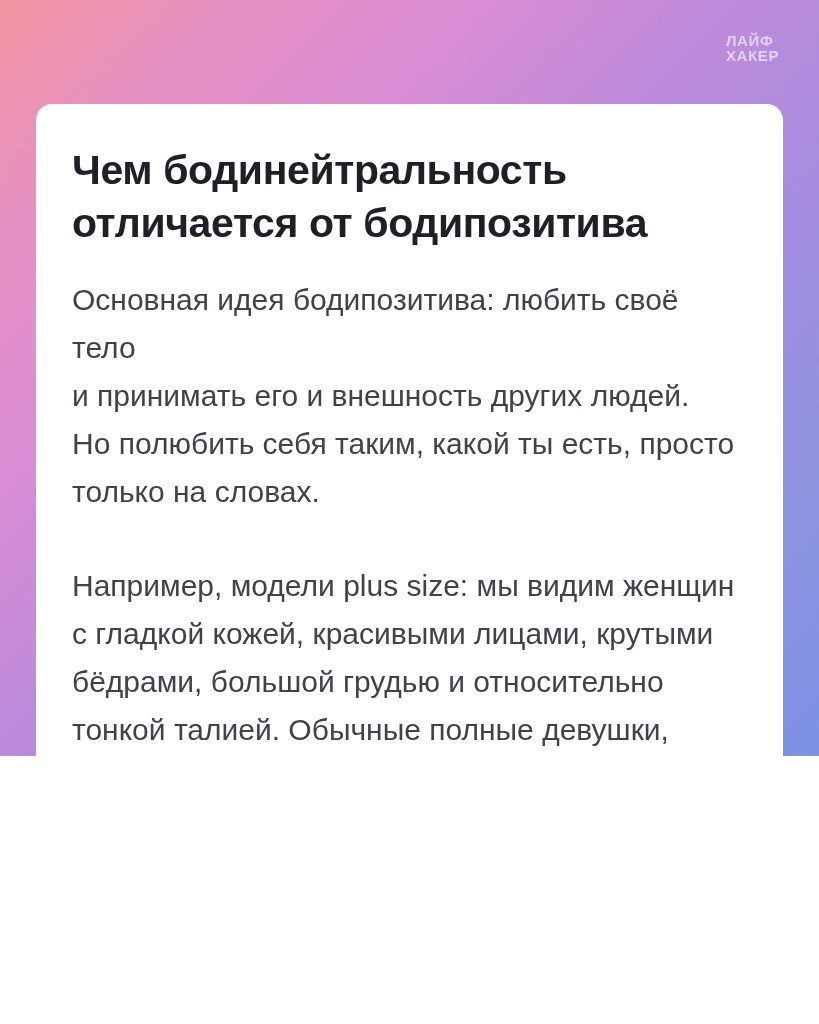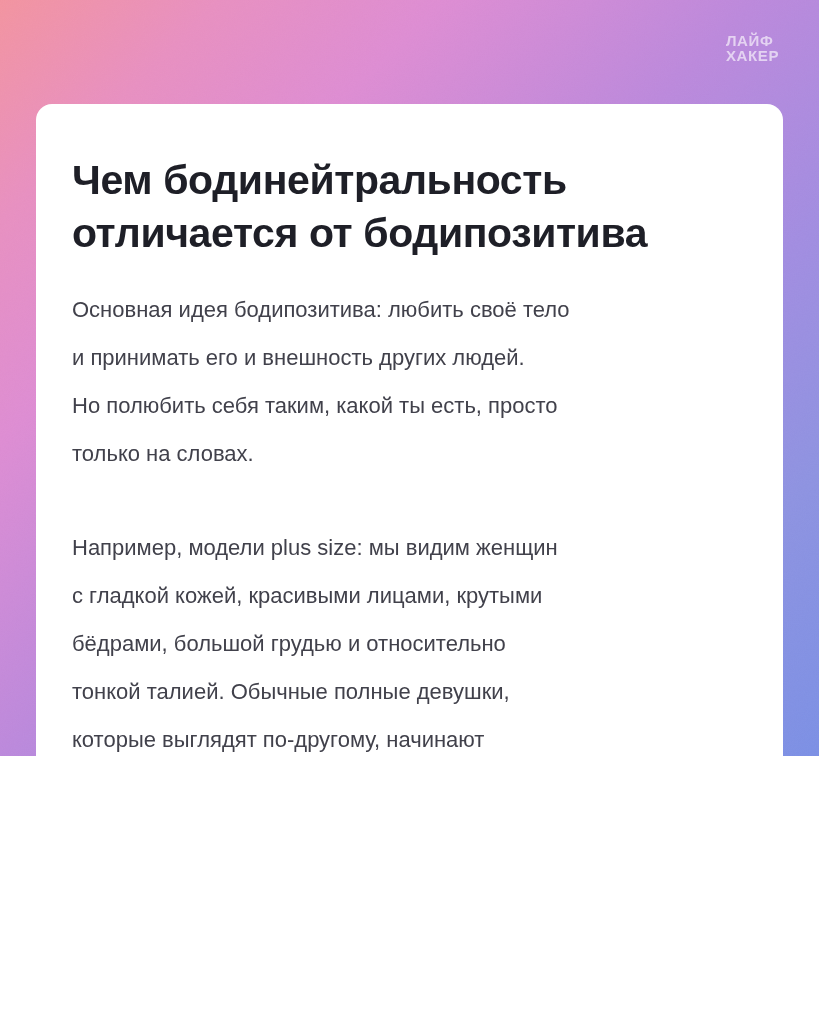--- a/index.html
+++ b/index.html
@@ -42,35 +42,35 @@
   }
   .card {
     position: absolute;
     left: 36px;
     top: 104px;
     width: 747px;
     height: 880px;
     background: #ffffff;
     border-radius: 16px;
     box-sizing: border-box;
-    padding: 50px 36px 36px 36px;
+    padding: 40px 36px 36px 36px;
     overflow: hidden;
   }
   .card-title {
     margin: 0 0 26px 0;
     font-size: 41px;
     line-height: 53px;
     font-weight: bold;
     letter-spacing: -0.4px;
     color: #1e1f27;
     white-space: pre-line;
   }
   .card-paragraph {
     margin: 0 0 15px 0;
-    font-size: 22px;
+    font-size: 30px;
     line-height: 48px;
     font-weight: normal;
     color: #41414b;
     white-space: pre-line;
   }
   .card-paragraph:last-child { margin-bottom: 0; margin-top: 46px; }
 </style>
 </head>
 <body>
 

